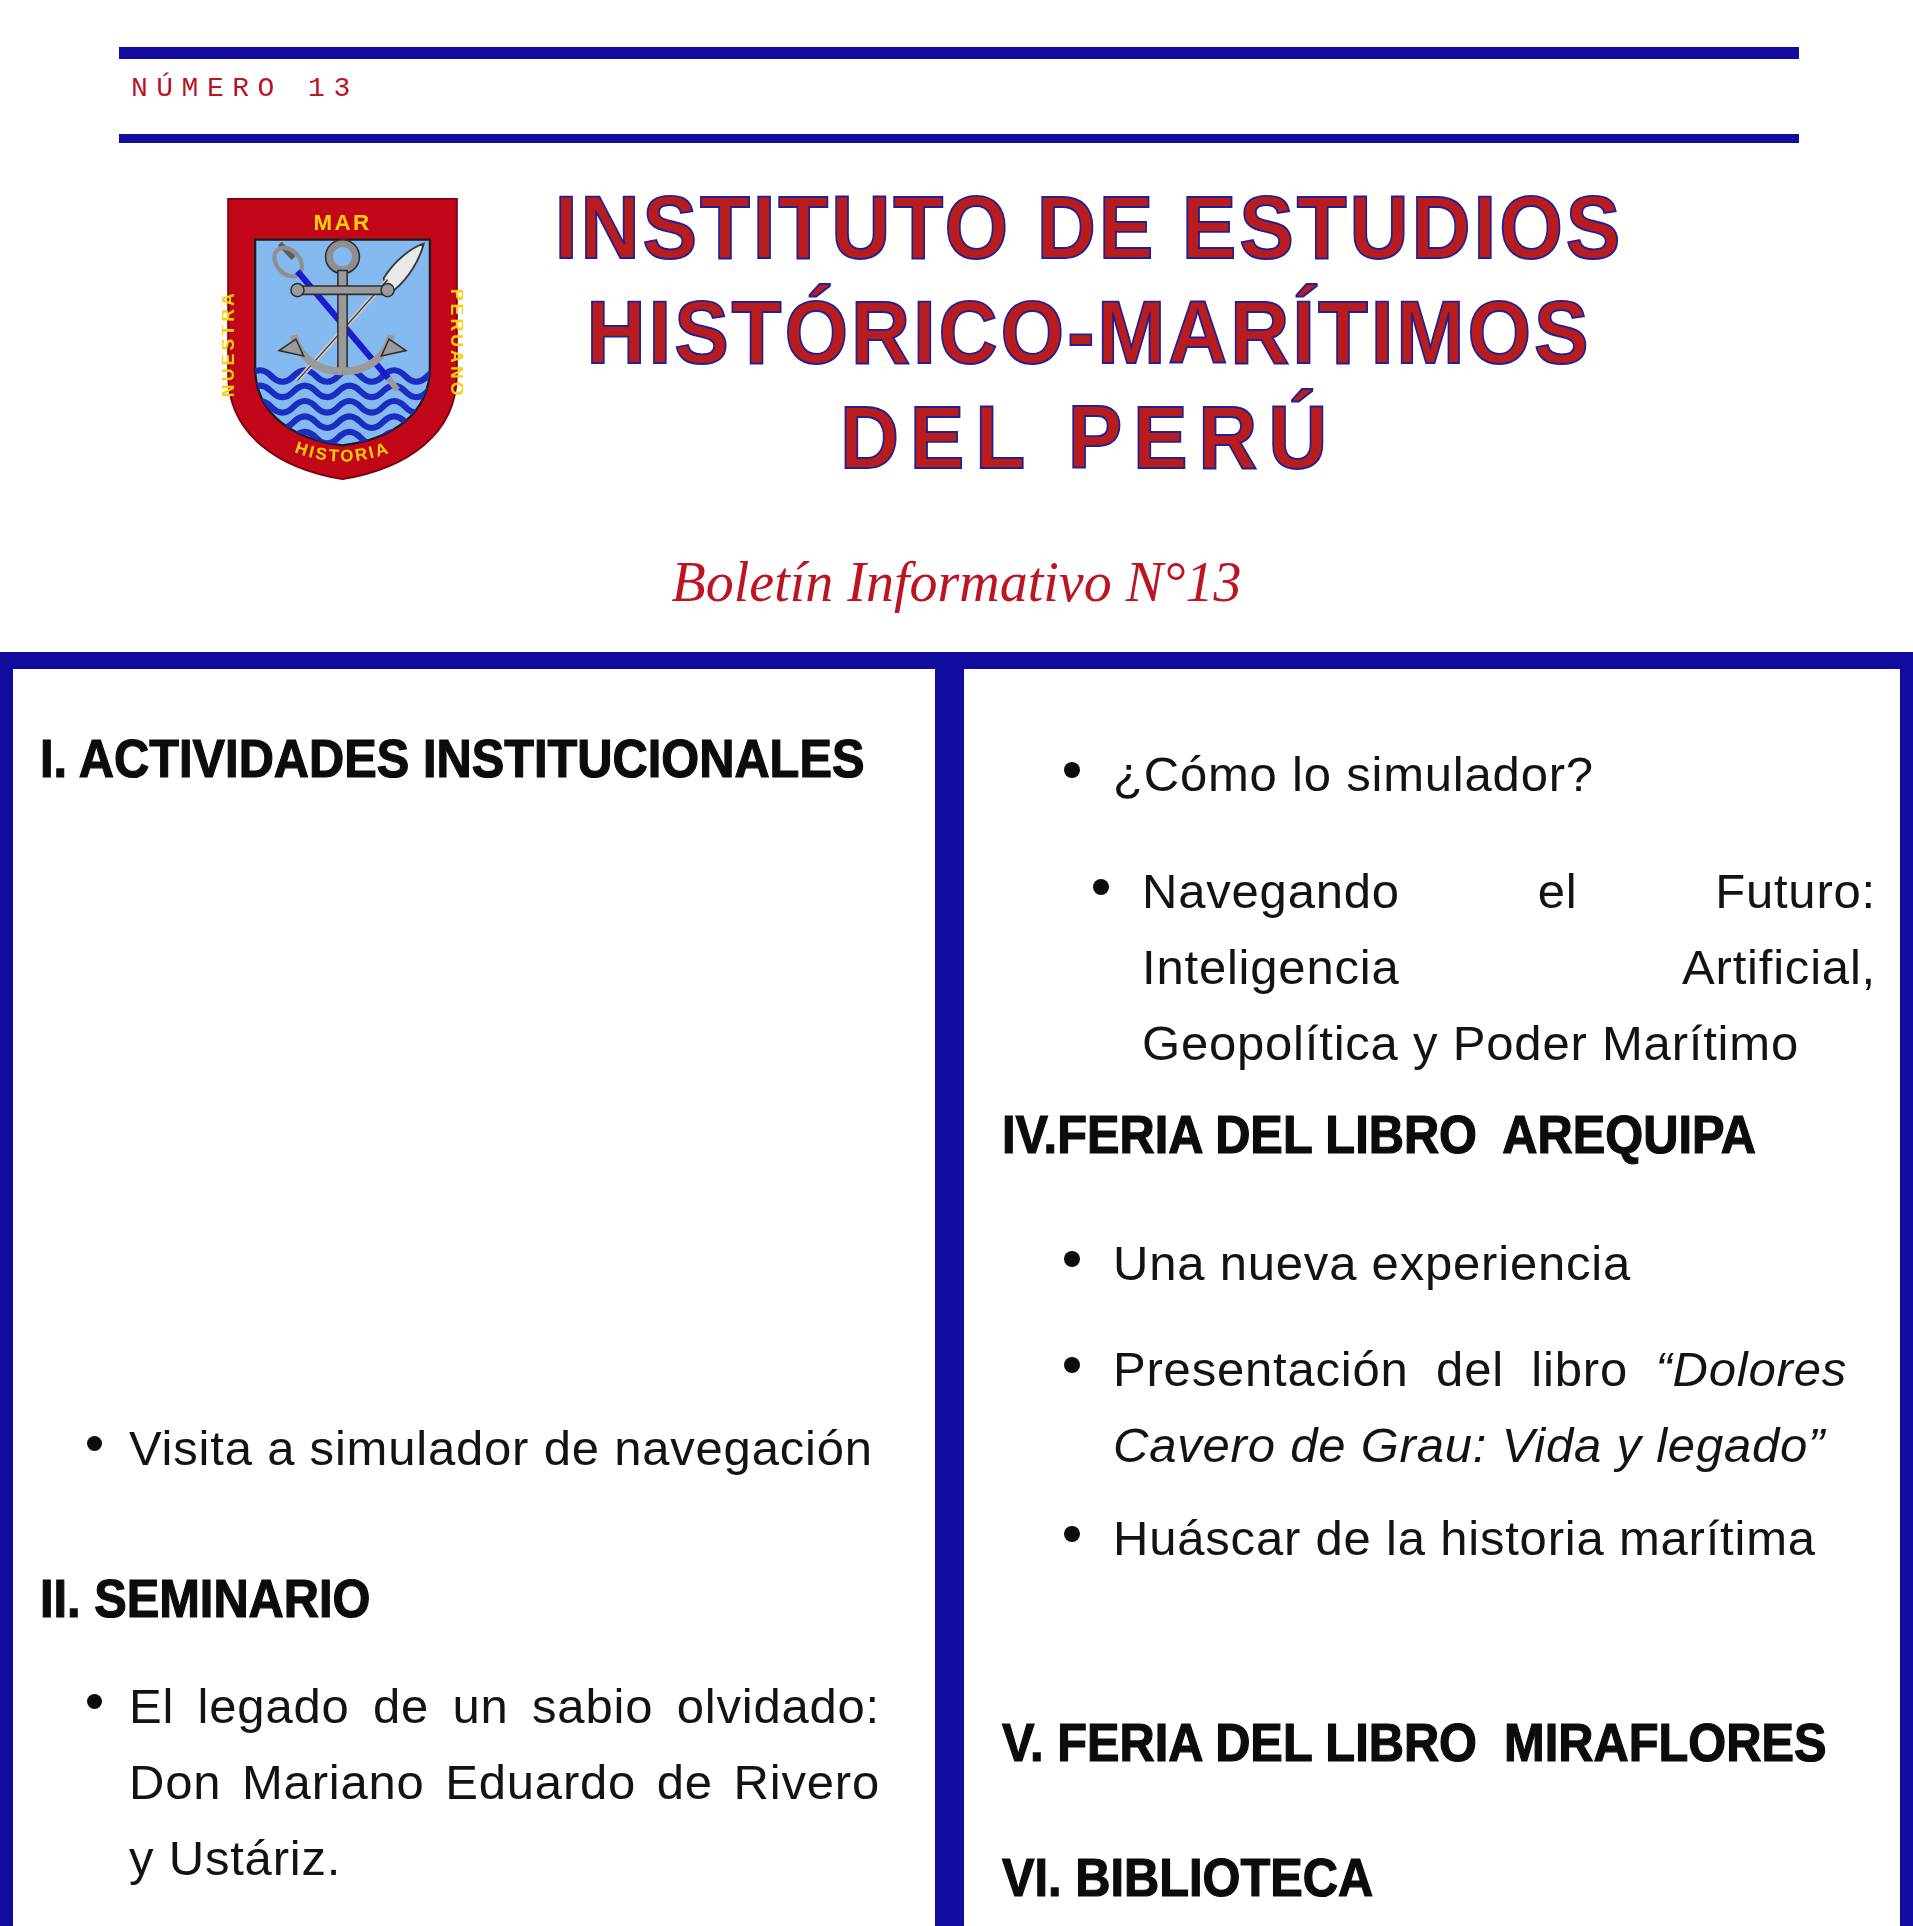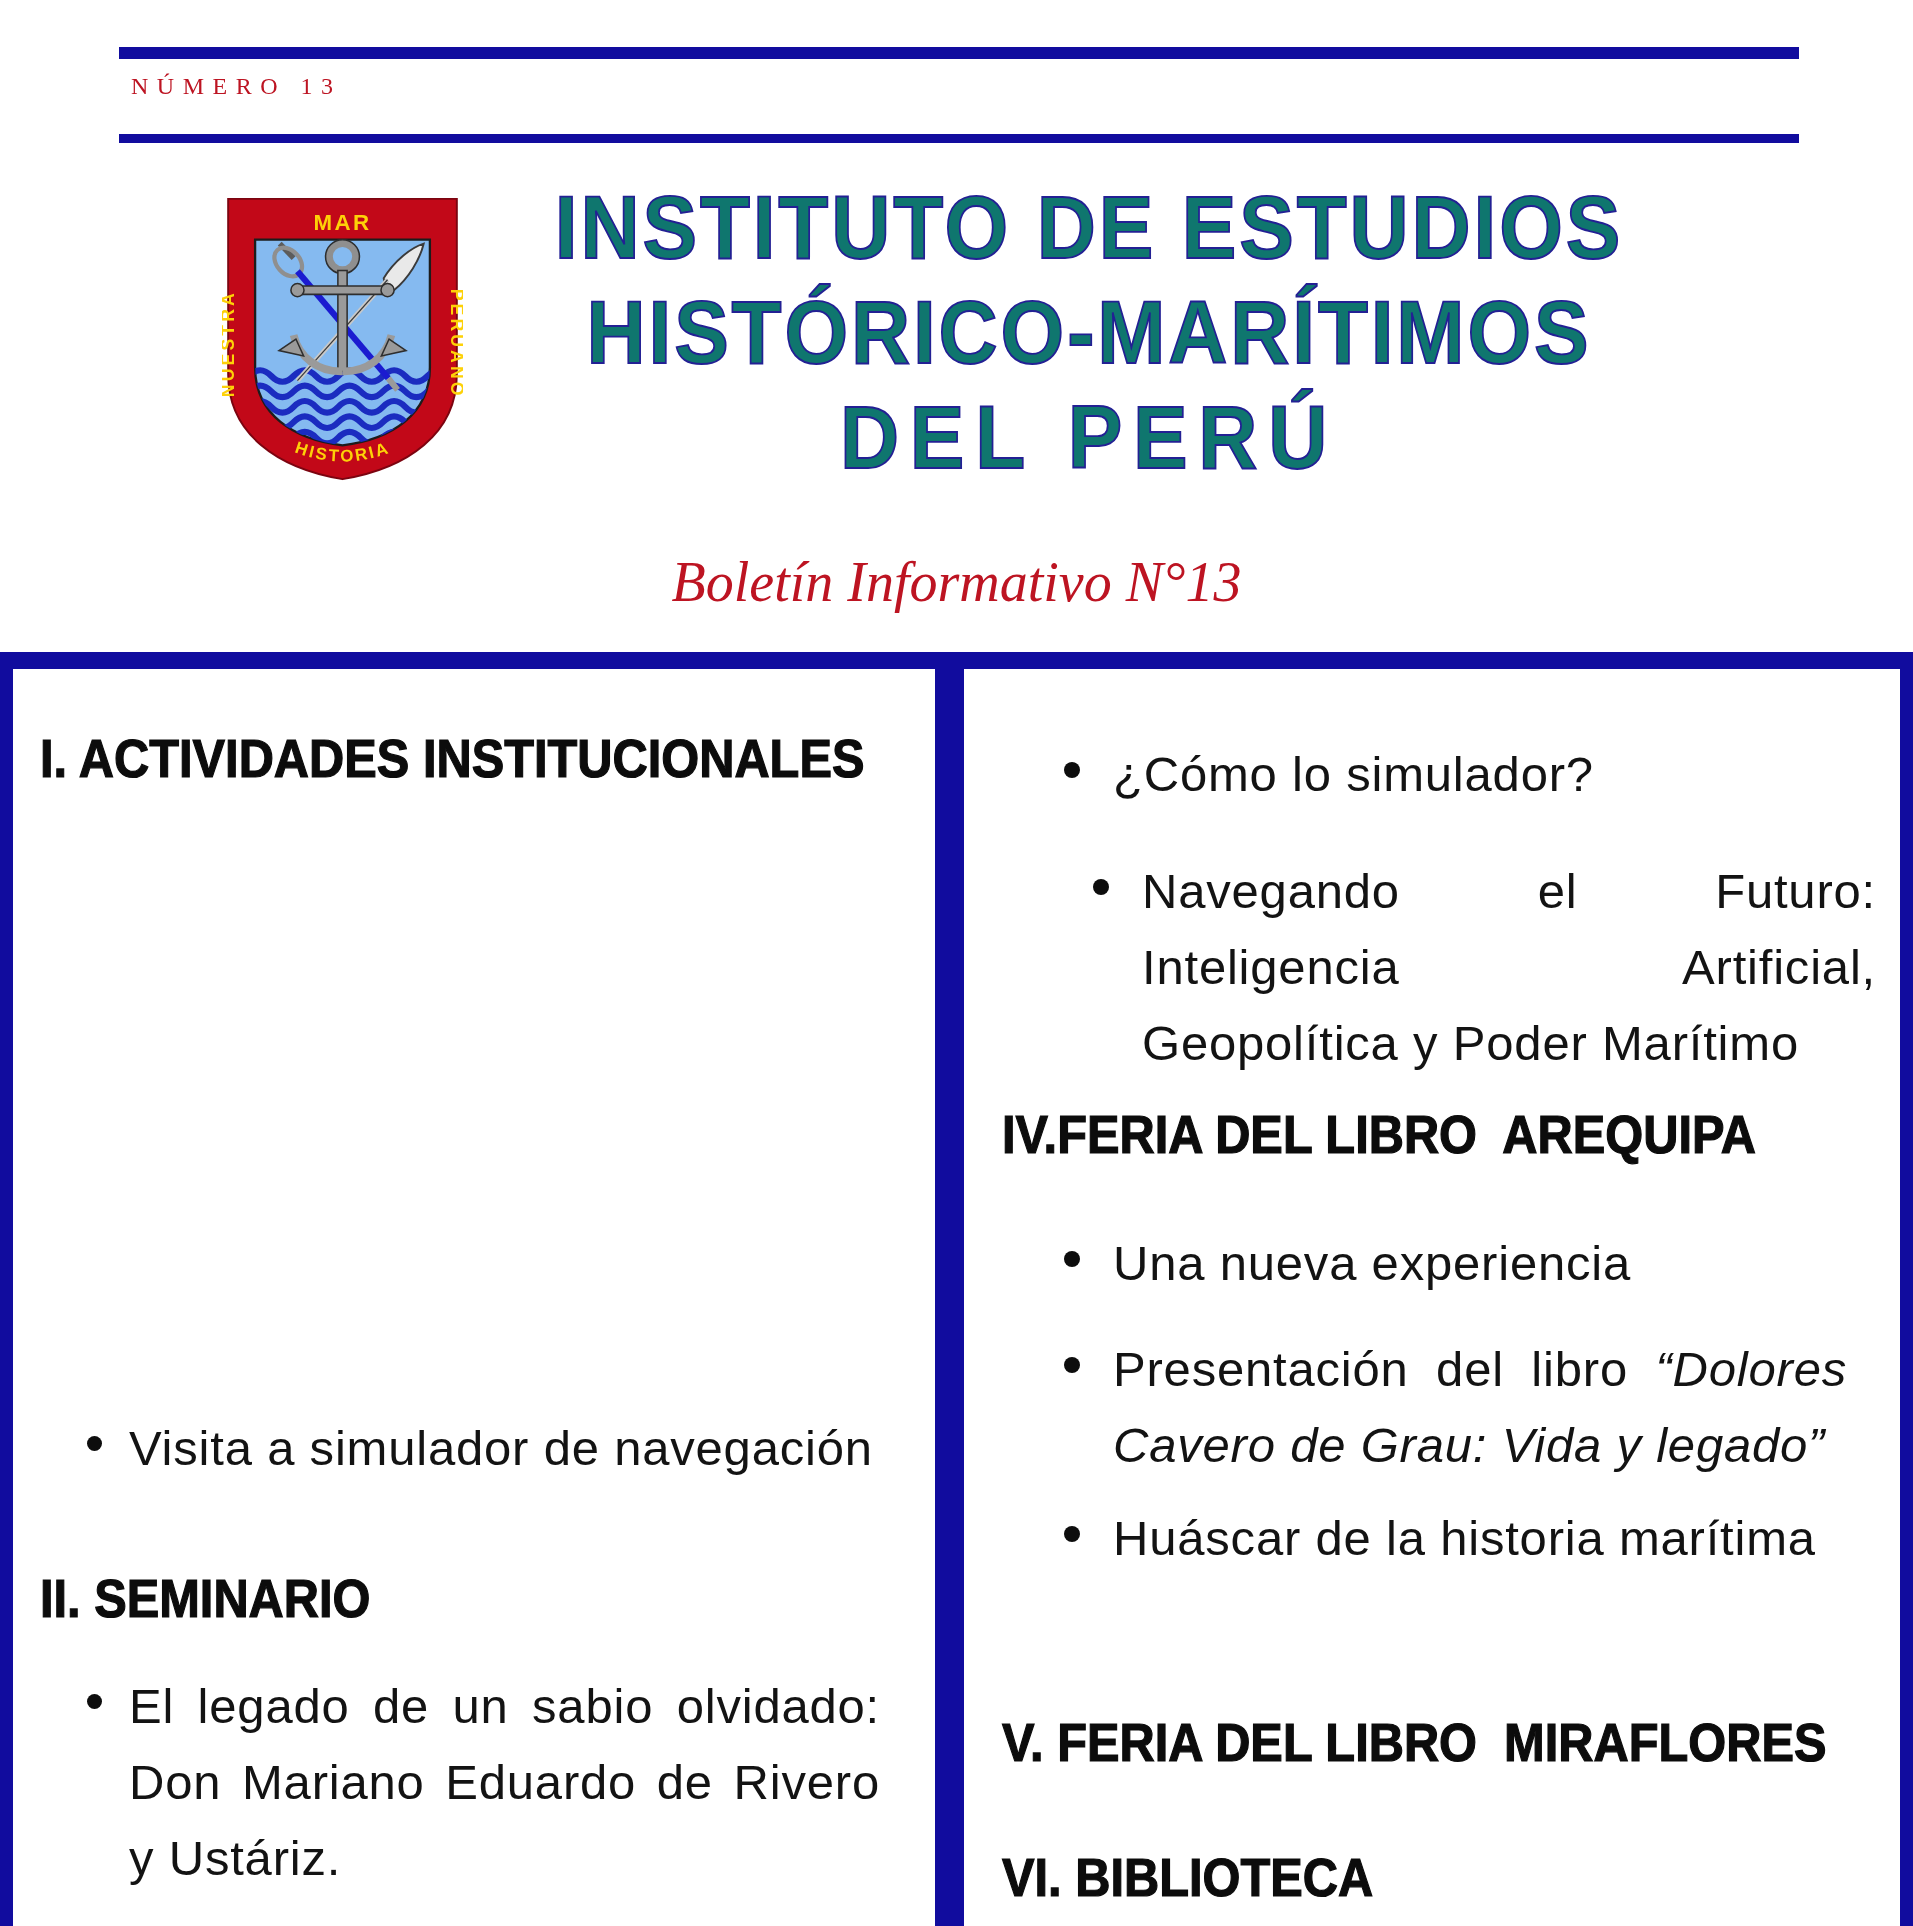--- a/index.html
+++ b/index.html
@@ -9,30 +9,30 @@
     background:#ffffff;
     overflow:hidden;
     font-family:"Liberation Sans","DejaVu Sans",sans-serif;
   }
   
   .rule{position:absolute;background:#110c9e;}
   .rule.r1{left:119px;top:47px;width:1680px;height:11.6px;}
   .rule.r2{left:119px;top:134px;width:1680px;height:9.2px;}
   .kicker{
     position:absolute;top:73px;
-    font-family:Liberation Serif, serif;
-    font-size:24px;letter-spacing:8.5px;color:#bd1422;white-space:nowrap;
+    font-family:Liberation Mono, monospace;
+    font-size:28px;letter-spacing:8.5px;color:#bd1422;white-space:nowrap;
   }
   .kicker.issue{left:131px;}
   .kicker.period{right:164px;letter-spacing:7px;}
   
   .logo{position:absolute;left:222px;top:198px;width:241px;height:284px;}
   .title-wrap{
     position:absolute;left:424px;top:175px;width:1330px;
-    text-align:center;color:#0f766e;
+    text-align:center;color:#b91c1c;
     font-weight:700;font-size:89px;line-height:105px;
     letter-spacing:3.1px;
     -webkit-text-stroke:1.9px #232094;
   }
   .title-line{transform:scaleX(0.92);transform-origin:center;white-space:nowrap;}
   .title-line.l3{letter-spacing:11.6px;}
   .subtitle{
     position:absolute;left:0;top:550px;width:1913px;text-align:center;
     font-family:"Liberation Serif","DejaVu Serif",serif;font-style:italic;
     font-size:56px;color:#bd1422;

